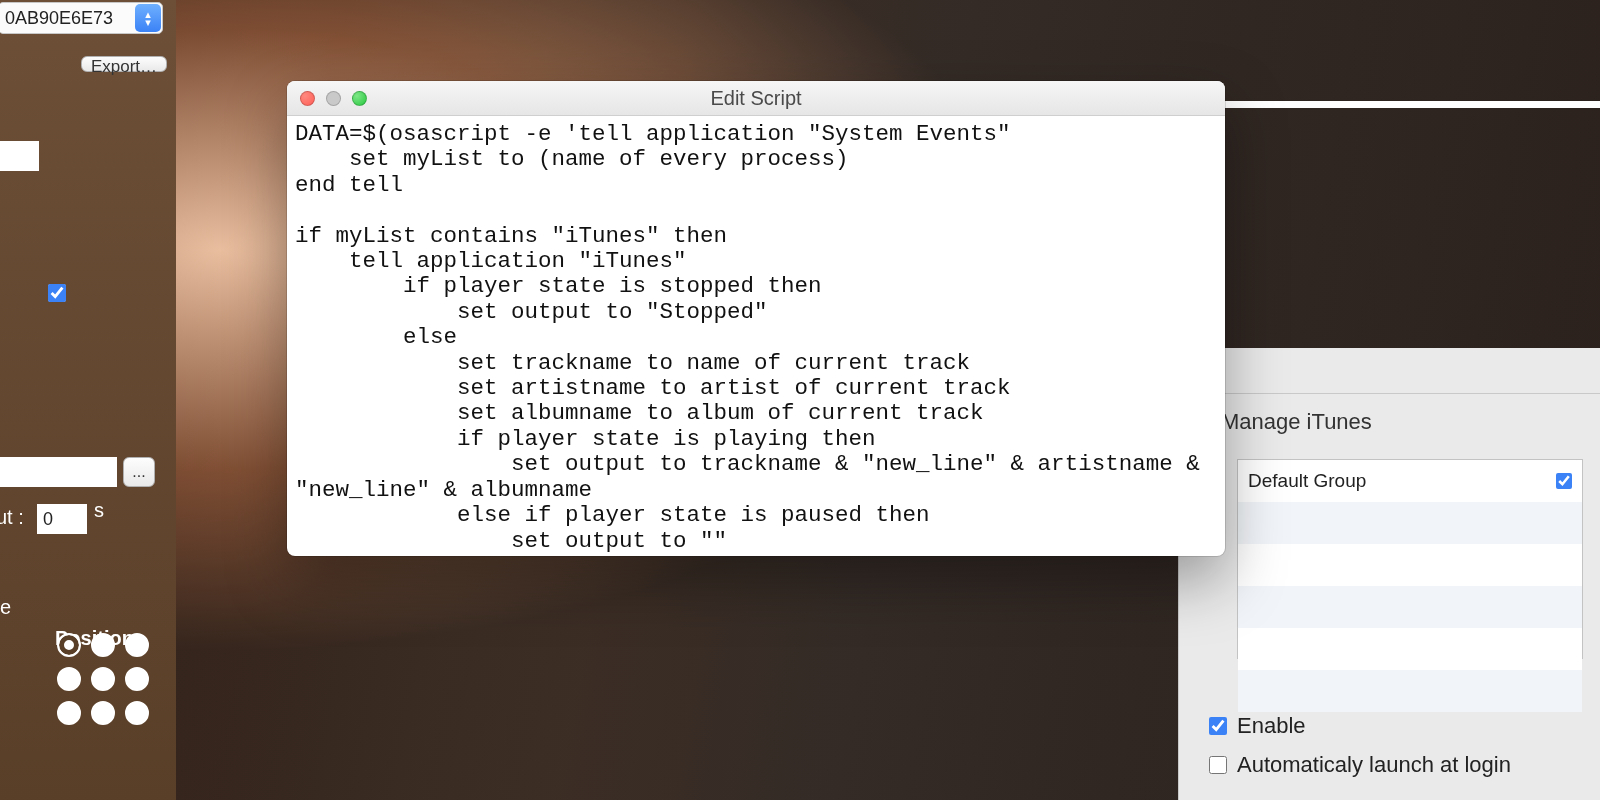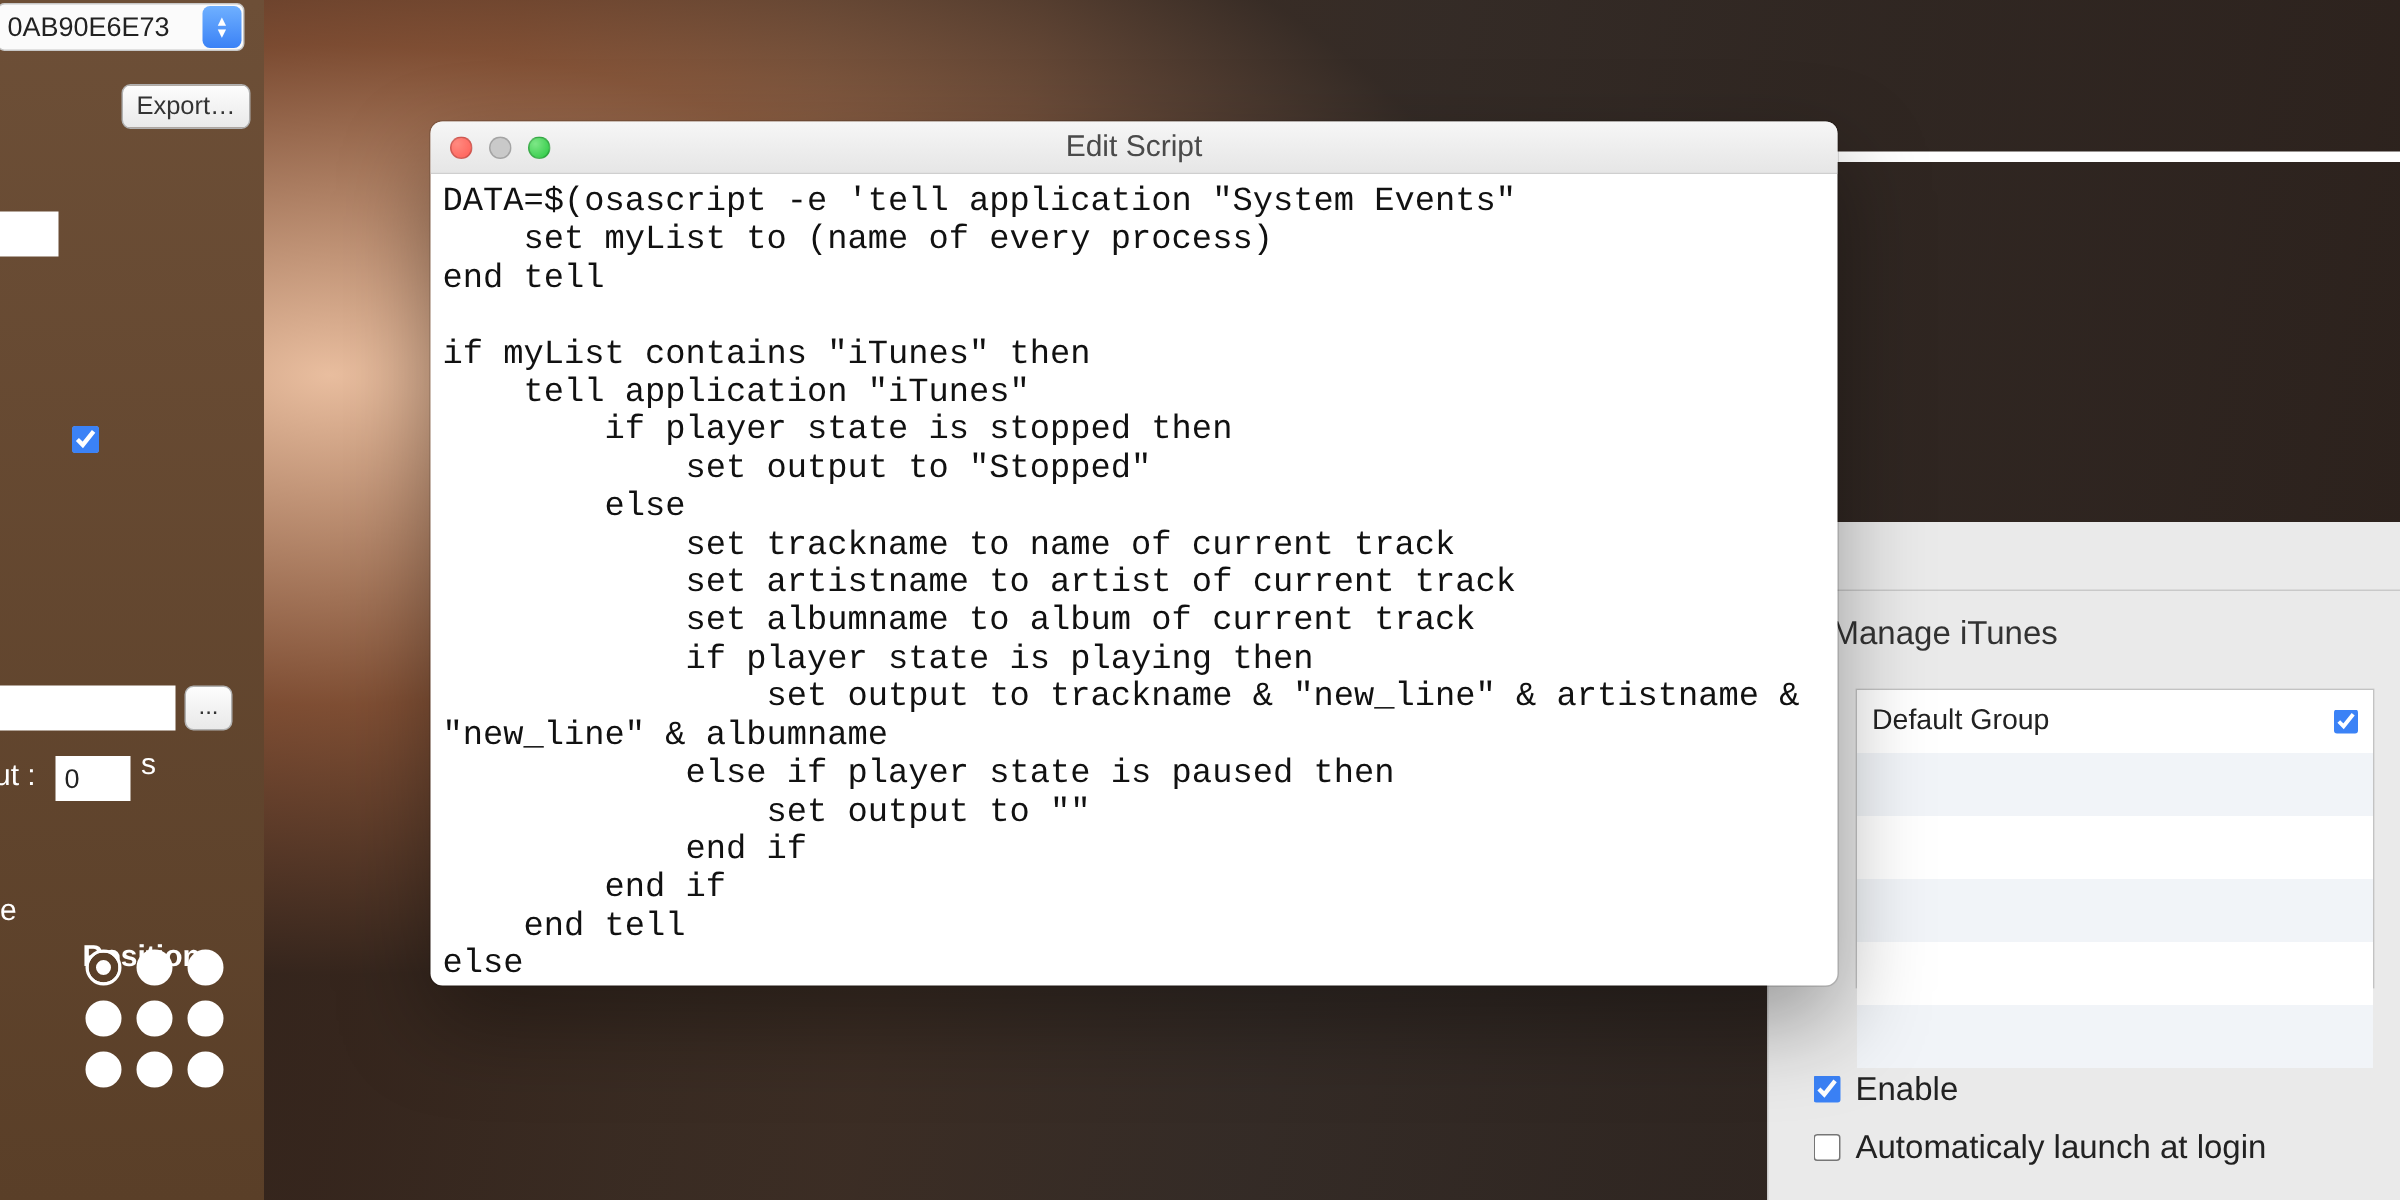--- a/index.html
+++ b/index.html
@@ -43,21 +43,21 @@
     color:#fff;
   }
   .lp-dropdown .stepper::before { content:"▴"; font-size:11px; line-height:8px; }
   .lp-dropdown .stepper::after  { content:"▾"; font-size:11px; line-height:8px; }
 
   .lp-text-input {
     background:#fff; color:#222; height:30px; border:none; padding:0 6px; font-size:18px;
   }
   .lp-export-btn {
     position:absolute; top:56px; left:81px;
-    width:86px; height:30px;
+    width:86px; height:16px;
     background:linear-gradient(#fdfdfd,#e9e9e9);
     border:1px solid #b0b0b0; border-radius:6px;
     font-size:17px; color:#333;
   }
   .lp-field-1 { position:absolute; top:141px; left:-34px; width:73px; }
   .lp-checkbox-1 { position:absolute; top:284px; left:48px; width:18px; height:18px; }
 
   .lp-cmd-input { position:absolute; top:457px; left:-108px; width:225px; font-size:16px; }
   .lp-more-btn {
     position:absolute; top:457px; left:123px; width:32px; height:30px;
@@ -106,21 +106,21 @@
   .rp-list .row.alt{ background:#f1f4f8;}
   .rp-list input[type=checkbox]{ width:16px; height:16px; }
 
   .rp-ck { display:flex; align-items:center; gap:10px; font-size:22px; color:#222; }
   .rp-ck input{ width:18px; height:18px; }
   .rp-enable { position:absolute; top:358px; left:30px; }
   .rp-login  { position:absolute; top:397px; left:30px; }
 
   
   .script-window {
-    position:absolute; top:81px; left:287px; width:938px; height:576px;
+    position:absolute; top:81px; left:287px; width:938px; height:475px;
     background:#fff;
     border-radius:8px;
     box-shadow: 0 25px 60px rgba(0,0,0,0.35), 0 0 0 1px rgba(0,0,0,0.12);
     overflow:hidden;
   }
   .titlebar {
     height:35px;
     background:linear-gradient(#f6f6f6,#e6e6e6);
     border-bottom:1px solid #cfcfcf;
     display:flex; align-items:center; position:relative;

